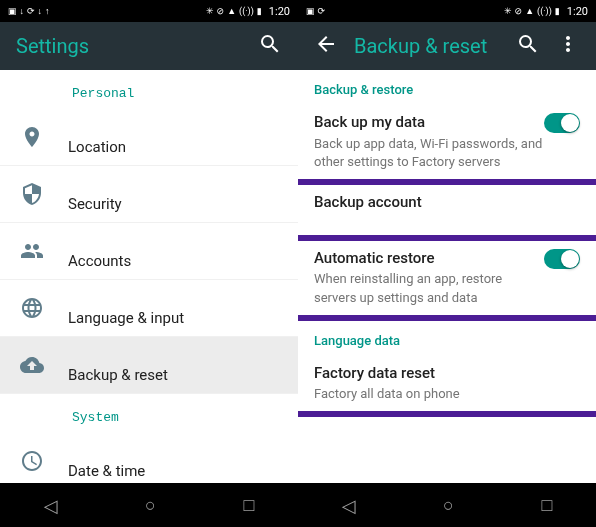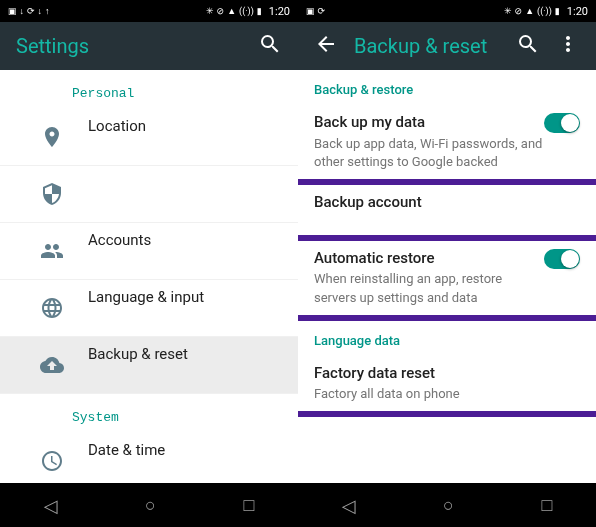--- a/index.html
+++ b/index.html
@@ -73,23 +73,23 @@
       padding: 16px 16px 8px 72px;
       font-size: 13px;
       font-weight: 500;
       color: #009688;
       font-family: Liberation Mono, monospace;
     }
 
     
     .list-item {
       display: flex;
-      align-items: flex-start;
+      align-items: flex-end;
       min-height: 56px;
-      padding: 8px 32px;
+      padding: 8px 12px;
       border-bottom: 1px solid #f0f0f0;
       cursor: pointer;
       position: relative;
     }
     .list-item-icon {
       width: 40px;
       height: 40px;
       display: flex;
       align-items: center;
       justify-content: center;
@@ -228,20 +228,23 @@
       <div class="list-item-text">
         <div class="list-item-title">Location</div>
       </div>
     </div>
 
     <div class="list-item">
       <div class="list-item-icon">
         <svg class="icon-svg" viewBox="0 0 24 24" fill="#607d8b">
           <path d="M12 1L3 5v6c0 5.55 3.84 10.74 9 12 5.16-1.26 9-6.45 9-12V5l-9-4zm0 10.99h7c-.53 4.12-3.28 7.79-7 8.94V12H5V6.3l7-3.11v8.8z"></path>
         </svg>
+      </div>
+      <div class="list-item-text">
+        <div class="list-item-title">Security</div>
       </div>
     </div>
 
     <div class="list-item">
       <div class="list-item-icon">
         <svg class="icon-svg" viewBox="0 0 24 24" fill="#607d8b">
           <path d="M16 11c1.66 0 2.99-1.34 2.99-3S17.66 5 16 5c-1.66 0-3 1.34-3 3s1.34 3 3 3zm-8 0c1.66 0 2.99-1.34 2.99-3S9.66 5 8 5C6.34 5 5 6.34 5 8s1.34 3 3 3zm0 2c-2.33 0-7 1.17-7 3.5V19h14v-2.5c0-2.33-4.67-3.5-7-3.5zm8 0c-.29 0-.62.02-.97.05 1.16.84 1.97 1.97 1.97 3.45V19h6v-2.5c0-2.33-4.67-3.5-7-3.5z"></path>
         </svg>
       </div>
       <div class="list-item-text">
@@ -328,21 +331,21 @@
     </span>
   </div>
 
   <div class="content">
 
     <div class="detail-section-header">Backup &amp; restore</div>
 
     <div class="detail-item">
       <div class="detail-item-text">
         <div class="detail-item-title">Back up my data</div>
-        <div class="detail-item-subtitle">Back up app data, Wi-Fi passwords, and other settings to Google backed</div>
+        <div class="detail-item-subtitle">Back up app data, Wi-Fi passwords, and other settings to Factory servers</div>
       </div>
       <div class="toggle">
         <div class="toggle-thumb"></div>
       </div>
     </div>
 
     <div class="detail-item">
       <div class="detail-item-text">
         <div class="detail-item-title">Backup account</div>
       </div>

